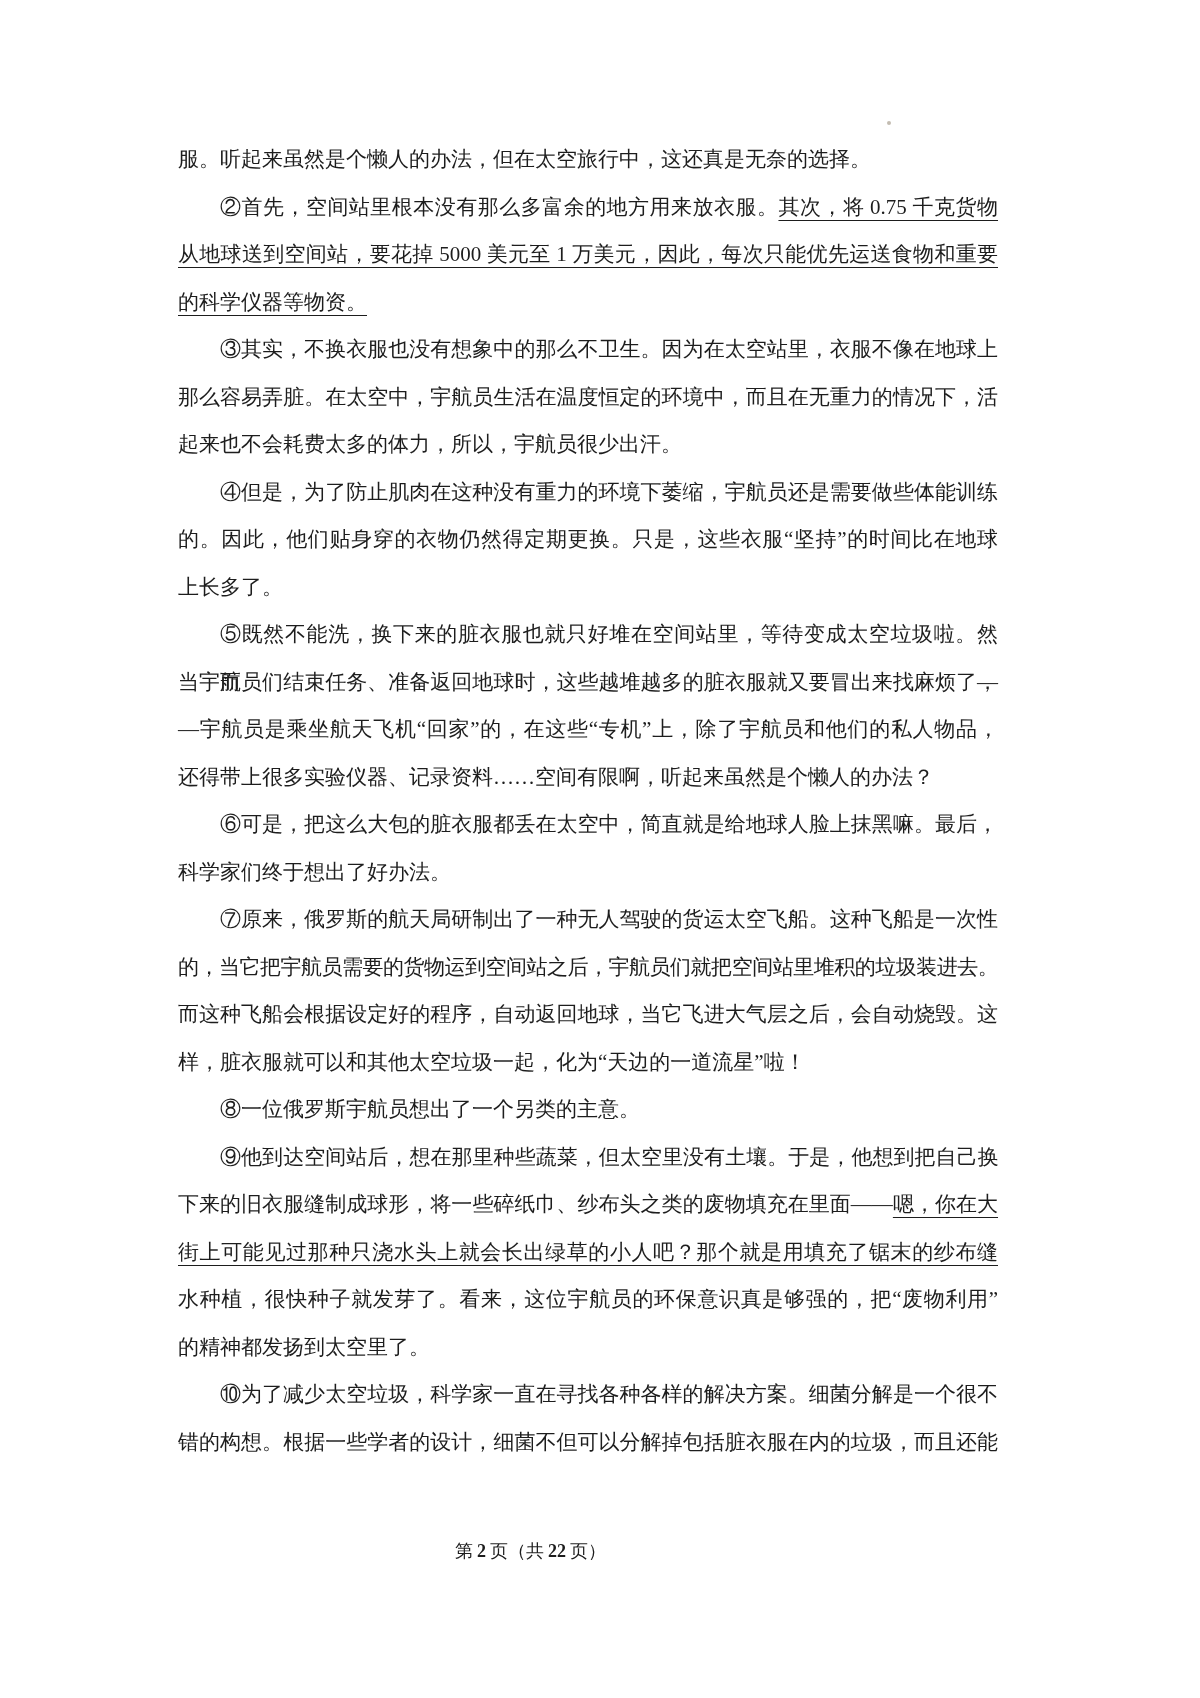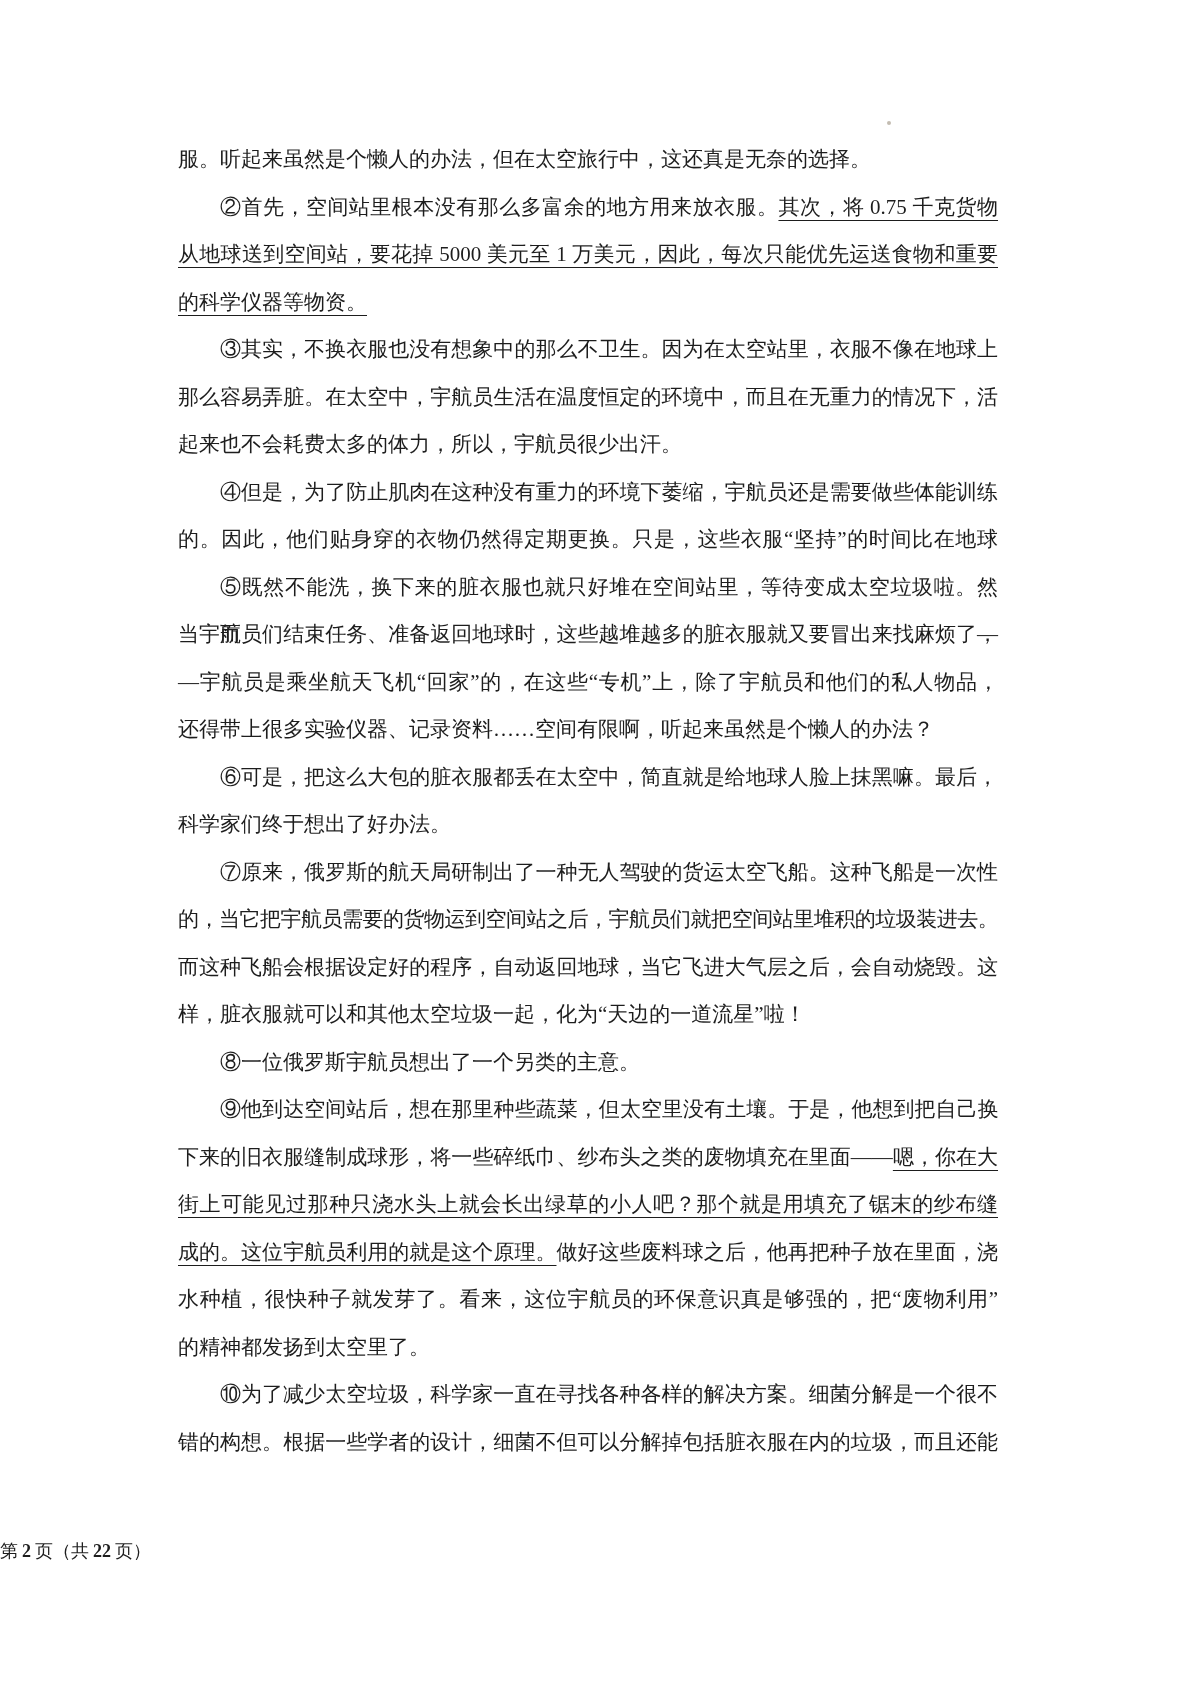--- a/index.html
+++ b/index.html
@@ -46,22 +46,24 @@
     text-underline-offset: 6px;
     text-decoration-thickness: 1.4px;
     text-decoration-color: #1d1d1d;
     text-align: center;
   }
   .footer {
     position: absolute;
     left: 0;
     right: 0;
     top: 1539px;
+    text-align: center;
     font-size: 18px;
     color: #1d1d1d;
+    padding-left: 32px;
   }
   .footer .num {
     font-weight: bold;
     margin: 0 4px;
   }
   .speck {
     position: absolute;
     left: 887px;
     top: 121px;
     width: 4px;
@@ -81,35 +83,35 @@
   <div class="text-block">
     <div class="ln"><span>服。听起来虽然是个懒人的办法，但在太空旅行中，这还真是无奈的选择。</span></div>
     <div class="ln fill ind"><span>②首先，空间站里根本没有那么多富余的地方用来放衣服。</span><span class="u">其次，将 0.75 千克货物</span></div>
     <div class="ln fill"><span class="u">从地球送到空间站，要花掉 5000 美元至 1 万美元，因此，每次只能优先运送食物和重要</span></div>
     <div class="ln"><span class="u">的科学仪器等物资。</span></div>
     <div class="ln fill ind"><span>③其实，不换衣服也没有想象中的那么不卫生。因为在太空站里，衣服不像在地球上</span></div>
     <div class="ln fill"><span>那么容易弄脏。在太空中，宇航员生活在温度恒定的环境中，而且在无重力的情况下，活</span></div>
     <div class="ln"><span>起来也不会耗费太多的体力，所以，宇航员很少出汗。</span></div>
     <div class="ln fill ind"><span>④但是，为了防止肌肉在这种没有重力的环境下萎缩，宇航员还是需要做些体能训练</span></div>
     <div class="ln fill"><span>的。因此，他们贴身穿的衣物仍然得定期更换。只是，这些衣服“坚持”的时间比在地球</span></div>
+    <div class="ln"><span>上长多了。</span></div>
     <div class="ln fill ind"><span>⑤既然不能洗，换下来的脏衣服也就只好堆在空间站里，等待变成太空垃圾啦。然而，</span></div>
     <div class="ln fill"><span>当宇航员们结束任务、准备返回地球时，这些越堆越多的脏衣服就又要冒出来找麻烦了—</span></div>
     <div class="ln fill tight"><span>—宇航员是乘坐航天飞机“回家”的，在这些“专机”上，除了宇航员和他们的私人物品，</span></div>
     <div class="ln"><span>还得带上很多实验仪器、记录资料……空间有限啊，听起来虽然是个懒人的办法？</span></div>
     <div class="ln fill ind"><span>⑥可是，把这么大包的脏衣服都丢在太空中，简直就是给地球人脸上抹黑嘛。最后，</span></div>
     <div class="ln"><span>科学家们终于想出了好办法。</span></div>
     <div class="ln fill ind"><span>⑦原来，俄罗斯的航天局研制出了一种无人驾驶的货运太空飞船。这种飞船是一次性</span></div>
     <div class="ln fill tight"><span>的，当它把宇航员需要的货物运到空间站之后，宇航员们就把空间站里堆积的垃圾装进去。</span></div>
     <div class="ln fill"><span>而这种飞船会根据设定好的程序，自动返回地球，当它飞进大气层之后，会自动烧毁。这</span></div>
     <div class="ln"><span>样，脏衣服就可以和其他太空垃圾一起，化为“天边的一道流星”啦！</span></div>
     <div class="ln ind"><span>⑧一位俄罗斯宇航员想出了一个另类的主意。</span></div>
     <div class="ln fill ind tight"><span>⑨他到达空间站后，想在那里种些蔬菜，但太空里没有土壤。于是，他想到把自己换</span></div>
     <div class="ln fill"><span>下来的旧衣服缝制成球形，将一些碎纸巾、纱布头之类的废物填充在里面——</span><span class="u">嗯，你在大</span></div>
     <div class="ln fill"><span class="u">街上可能见过那种只浇水头上就会长出绿草的小人吧？那个就是用填充了锯末的纱布缝</span></div>
-    <div class="ln fill"><span class="u">成的。这位宇航员利用的就是这个原理。</span><span>做好这些废料球之后，他再把种子放在里面，浇</span></div>
     <div class="ln fill"><span>水种植，很快种子就发芽了。看来，这位宇航员的环保意识真是够强的，把“废物利用”</span></div>
     <div class="ln"><span>的精神都发扬到太空里了。</span></div>
     <div class="ln fill ind"><span>⑩为了减少太空垃圾，科学家一直在寻找各种各样的解决方案。细菌分解是一个很不</span></div>
     <div class="ln fill"><span>错的构想。根据一些学者的设计，细菌不但可以分解掉包括脏衣服在内的垃圾，而且还能</span></div>
   </div>
 
   <div class="footer">
     <span>第</span><span class="num">2</span><span>页（共</span><span class="num">22</span><span>页）</span>
   </div>
 

